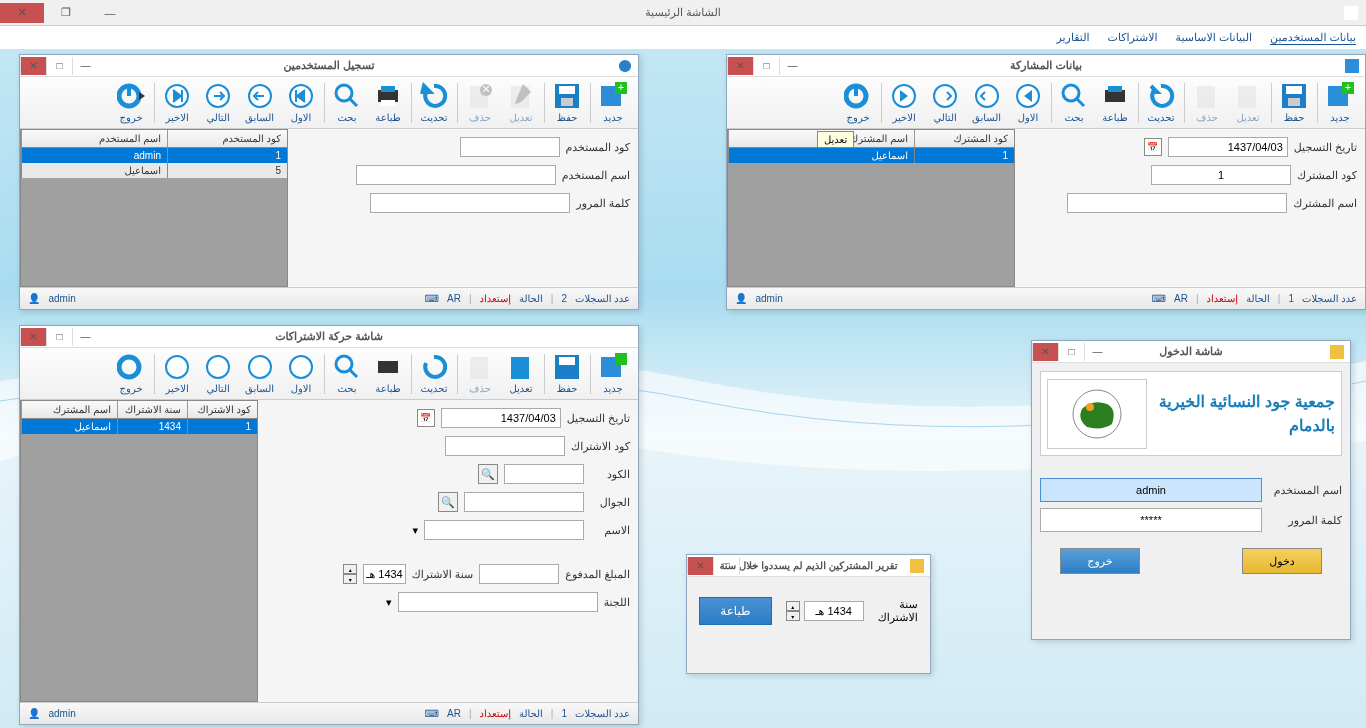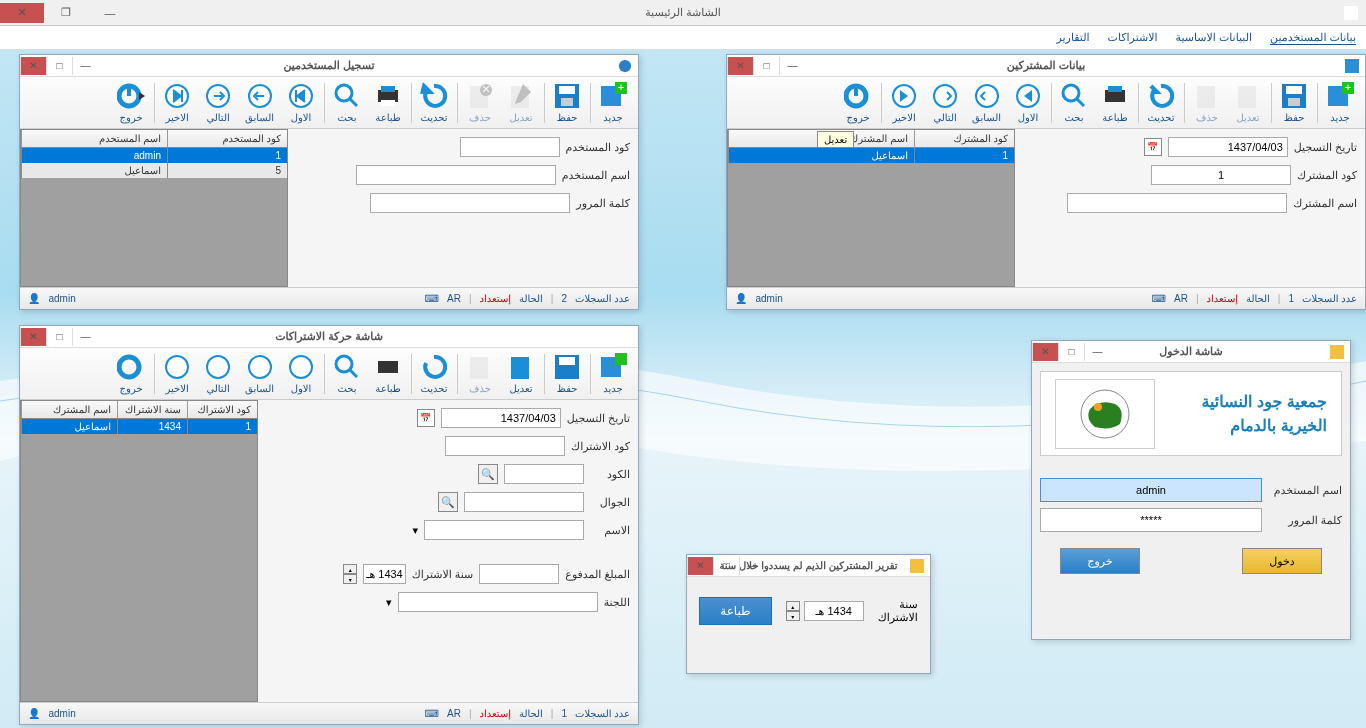--- a/index.html
+++ b/index.html
@@ -38,21 +38,21 @@
 .grid-row { display: flex; direction: rtl; }
 .grid-row div { padding: 2px 6px; border-left: 1px solid #888; font-size: 10px; color: #333; text-align: right; }
 .grid-row.selected { background: #0078d7; color: #fff; }
 .grid-row.selected div { color: #fff; }
 .grid-row.alt { background: #e8e8e8; }
 .statusbar { height: 22px; background: linear-gradient(#f8f8f8, #e8e8e8); border-top: 1px solid #ccc; display: flex; align-items: center; padding: 0 8px; justify-content: space-between; direction: rtl; }
 .statusbar .right, .statusbar .left { display: flex; gap: 8px; align-items: center; }
 .statusbar span { color: #1a5490; font-size: 10px; }
 .statusbar .sep { color: #aaa; }
 .login-body { padding: 8px; background: #f0f0f0; display: flex; flex-direction: column; gap: 6px; }
-.login-header { display: flex; align-items: center; gap: 10px; background: #fff; border: 1px solid #ccc; padding: 14px; height: 85px; }
+.login-header { display: flex; align-items: center; gap: 10px; background: #fff; border: 1px solid #ccc; padding: 6px; height: 85px; }
 .login-logo { width: 100px; height: 70px; border: 1px solid #ccc; display: flex; align-items: center; justify-content: center; background: #fff; }
 .login-title { color: #1a7fb8; font-size: 16px; font-weight: bold; line-height: 1.5; flex: 1; text-align: right; }
 .login-field { display: flex; align-items: center; gap: 10px; direction: rtl; }
 .login-field label { width: 70px; color: #333; }
 .login-field input { flex: 1; border: 1px solid #4a90d0; padding: 4px; height: 24px; text-align: center; }
 .login-btns { display: flex; justify-content: space-between; padding: 10px 20px; }
 .login-btns button { width: 80px; height: 26px; border: 1px solid #888; cursor: pointer; font-size: 11px; }
 .btn-enter { background: linear-gradient(#f5d060, #e8b830); }
 .btn-exit { background: linear-gradient(#5a9fd8, #2a7fc8); color: #fff; }
 .print-body { padding: 20px; background: #f0f0f0; display: flex; align-items: center; justify-content: center; gap: 14px; direction: rtl; }
@@ -272,21 +272,21 @@
           <span style="color:#2a8fd8">👤</span>
         </div>
   </div>
 </div>
 
 <div class="window" style="right:0px; top:4px; width:640px; height:256px;">
   <div class="win-titlebar">
     <svg class="wt-icon" viewBox="0 0 16 16">
           <rect width="16" height="16" fill="#2a8fd8"></rect>
         </svg>
-    <span class="wt-title">بيانات المشتركين</span>
+    <span class="wt-title">بيانات المشاركة</span>
     <div class="wt-controls">
       <div class="wt-close">✕</div>
       <div>□</div>
       <div>—</div>
     </div>
   </div>
   <div class="toolbar">
     <div class="tb-btn">
           <div class="tb-icon">
             <svg width="28" height="28">

